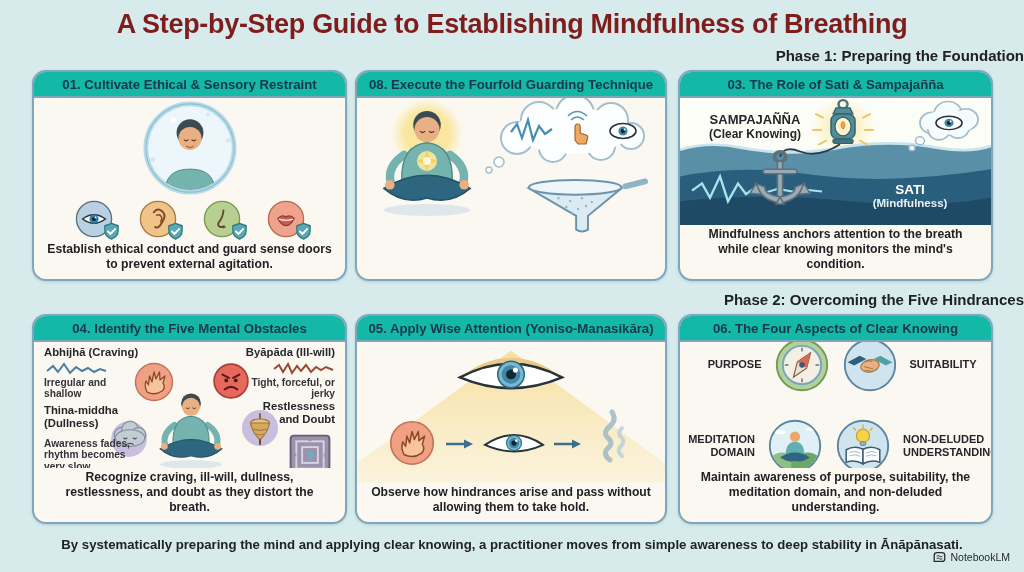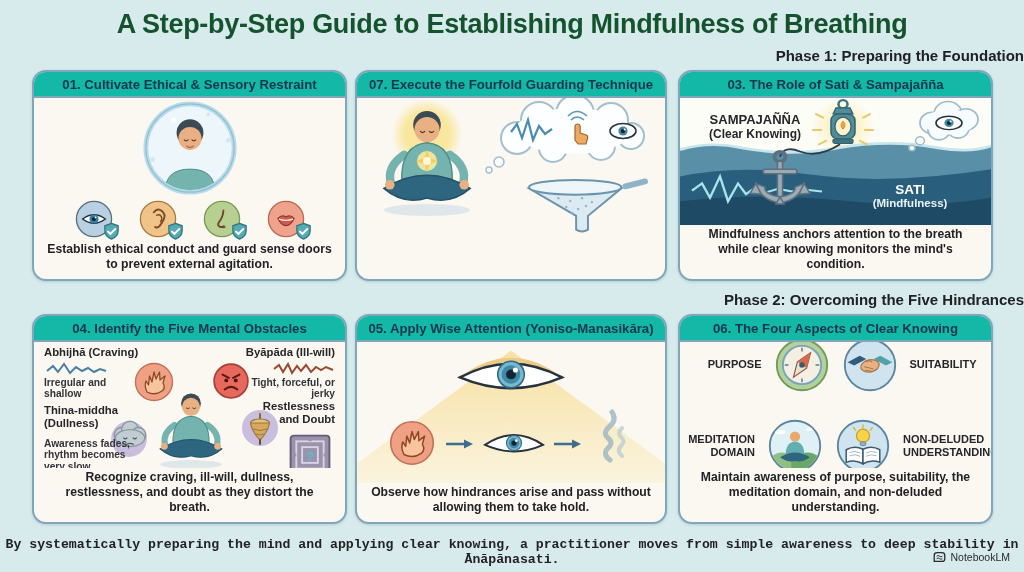--- a/index.html
+++ b/index.html
@@ -1,19 +1,19 @@
 <!DOCTYPE html>
 <html><head>
 <meta charset="utf-8">
 <style>
   html,body{margin:0;padding:0;}
   body{width:1024px;height:572px;position:relative;overflow:hidden;
        background:#d7ebed;font-family:"Liberation Sans",sans-serif;color:#222226;}
   .title{position:absolute;top:9px;left:0;width:100%;text-align:center;
-         font-size:27px;font-weight:800;letter-spacing:-0.3px;color:#14532d;}
+         font-size:27px;font-weight:800;letter-spacing:-0.3px;color:#7f1d1d;}
   .phase{position:absolute;left:0;width:100%;text-align:right;
          font-size:15px;font-weight:700;color:#202126;}
   .phase1{top:47px;} .phase2{top:291px;}
   .card{position:absolute;background:#fbf8f1;border:2.5px solid #7fa6ba;border-radius:14px;
         overflow:hidden;display:flex;flex-direction:column;box-shadow:0 1px 3px rgba(40,70,90,.18);}
   .c1{left:32px;top:70px;width:311px;height:207px;}
   .c2{left:355px;top:70px;width:308px;height:207px;}
   .c3{left:678px;top:70px;width:311px;height:207px;}
   .c4{left:32px;top:314px;width:311px;height:206px;}
   .c5{left:355px;top:314px;width:308px;height:206px;}
@@ -58,21 +58,21 @@
   .p5-arrow1{left:88px;top:96px;width:30px;height:12px;}
   .p5-eye2{left:124px;top:86px;width:66px;height:30px;}
   .p5-arrow2{left:196px;top:96px;width:30px;height:12px;}
   .p5-smoke{left:234px;top:66px;width:42px;height:56px;}
   
   .p6-grid{position:absolute;inset:0;display:flex;flex-direction:column;justify-content:center;gap:25px;}
   .p6-row{display:flex;align-items:center;justify-content:center;gap:12px;}
   .p6-lbl{width:88px;font-size:11px;font-weight:800;color:#26262a;line-height:1.15;}
   .p6-icon{width:56px;height:56px;flex:0 0 auto;}
   .footer{position:absolute;top:537px;left:0;width:100%;text-align:center;
-          font-size:13.2px;font-weight:600;color:#222226;font-family:Liberation Mono, monospace;}
+          font-size:13.2px;font-weight:600;color:#222226;}
   .watermark{position:absolute;right:14px;top:551px;display:flex;align-items:center;gap:4px;
              font-size:10.5px;font-weight:400;color:#2a2a2e;}
   svg{display:block;}
 </style>
 </head>
 <body>
 
 <div>
 
   <div class="title">A Step-by-Step Guide to Establishing Mindfulness of Breathing</div>
@@ -148,21 +148,21 @@
             <path d="M10,1.5 L17,4 v5.2 q0,6 -7,8.8 q-7,-2.8 -7,-8.8 V4 Z" fill="#57a9b4" stroke="#2f7580" stroke-width="1.3"></path>
             <path d="M6.3,10 l2.6,2.6 l5,-5.2" stroke="#ffffff" stroke-width="2" fill="none" stroke-linecap="round"></path>
           </svg>
         </span>
       </div>
     </div>
     <div class="card-c">Establish ethical conduct and guard sense doors to prevent external agitation.</div>
   </div>
 
   <div class="card c2">
-    <div class="card-h">07. Execute the Fourfold Guarding Technique</div>
+    <div class="card-h">08. Execute the Fourfold Guarding Technique</div>
     <div class="card-b">
       <div class="abs halo"></div>
       <svg class="abs p2-med" viewBox="0 0 100 92">
         <ellipse cx="50" cy="86" rx="36" ry="5" fill="#dfe7ea"></ellipse>
         <circle cx="50" cy="15" r="11.5" fill="#3c4a54"></circle>
         <circle cx="50" cy="19" r="10.5" fill="#e9b183"></circle>
         <path d="M44.5,20.5 q1.8,1.8 3.6,0 M52,20.5 q1.8,1.8 3.6,0" stroke="#5a3a22" stroke-width="1.1" fill="none" stroke-linecap="round"></path>
         <path d="M31,40 Q16,50 20,64" stroke="#74b3ae" stroke-width="7" fill="none" stroke-linecap="round"></path>
         <path d="M69,40 Q84,50 80,64" stroke="#74b3ae" stroke-width="7" fill="none" stroke-linecap="round"></path>
         <path d="M29,62 Q28,32 50,30 Q72,32 71,62 Z" fill="#74b3ae" stroke="#4f8d8a" stroke-width="1.2"></path>

